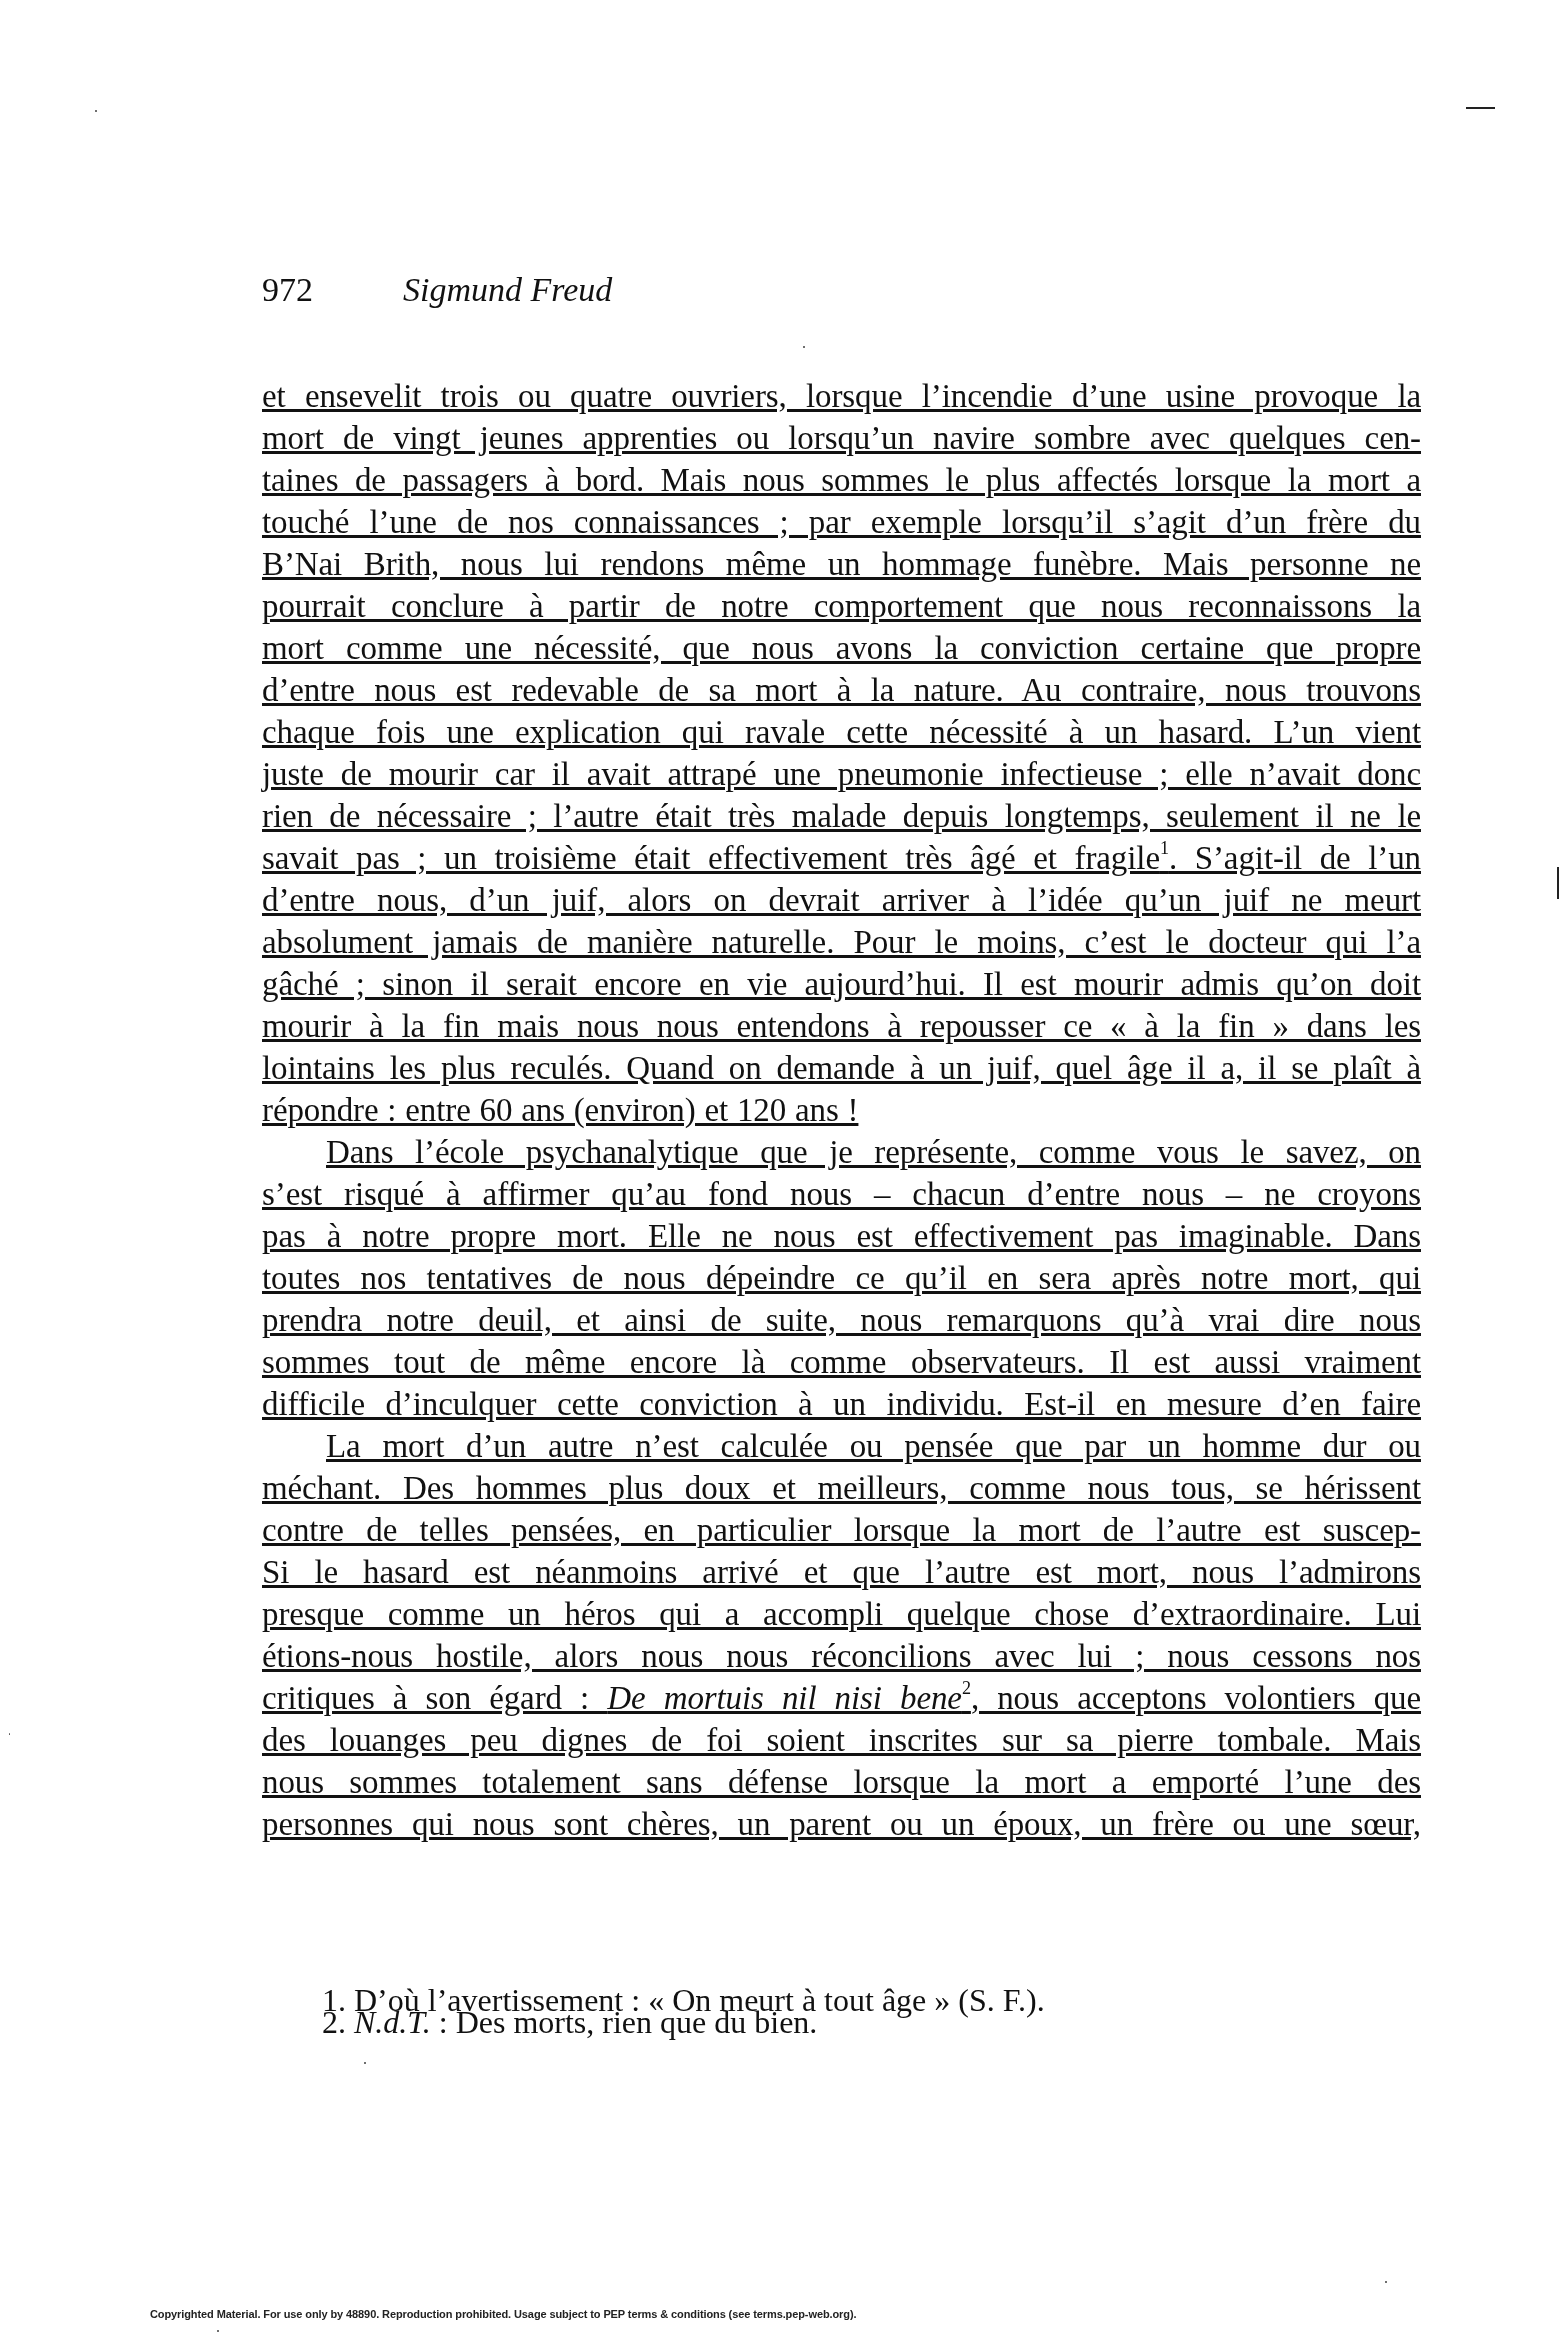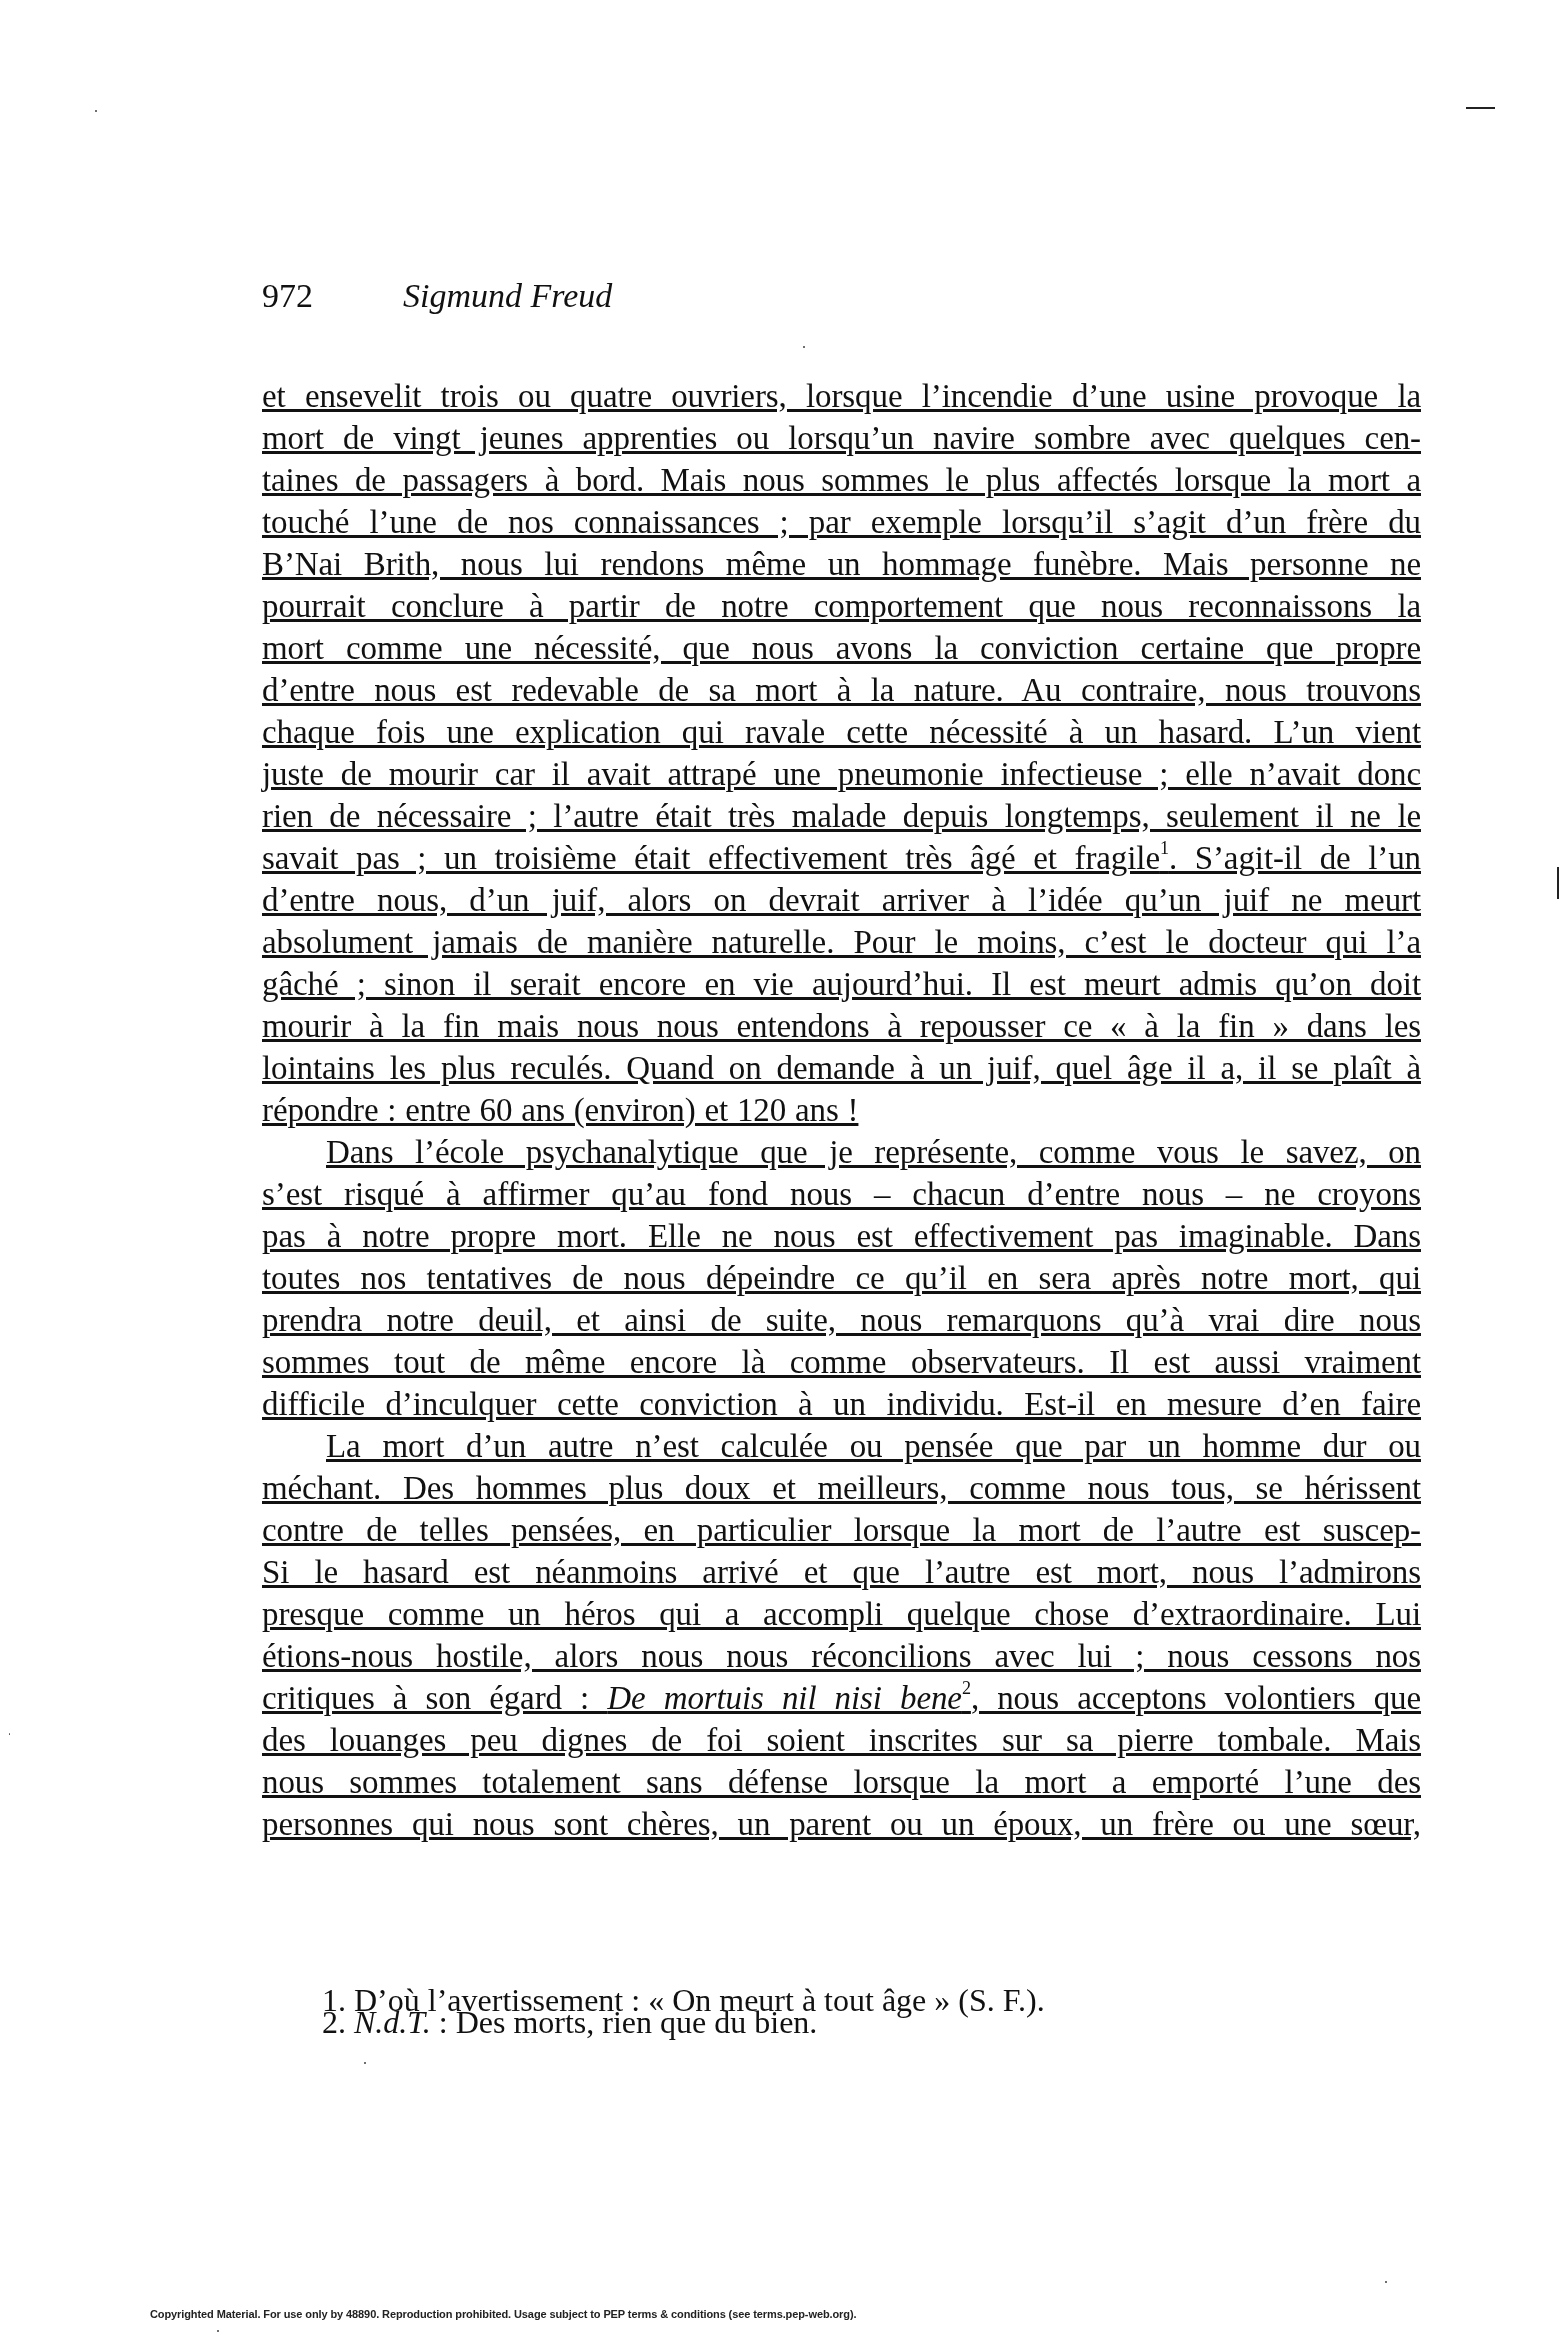--- a/index.html
+++ b/index.html
@@ -2,21 +2,21 @@
 <html style="font-size:11.7px"><head>
 <meta charset="utf-8">
 <style>
   html, body { margin: 0; padding: 0; background: #ffffff; }
   body {
     width: 1561px; height: 2342px; position: relative; overflow: hidden;
     font-family: "Liberation Serif", "DejaVu Serif", serif; color: #111111;
   }
   .mark-top { position: absolute; left: 1466px; top: 107px; width: 29px; height: 1.5px; background: #222; }
   .mark-right { position: absolute; left: 1557px; top: 867px; width: 1.5px; height: 32px; background: #222; }
-  .running-head { position: absolute; left: 262px; top: 271px; font-size: 34px; line-height: 38px; white-space: nowrap; margin-top: 6px; }
+  .running-head { position: absolute; left: 262px; top: 271px; font-size: 34px; line-height: 38px; white-space: nowrap; }
   .running-head .page-num { display: inline-block; width: 141px; }
   .running-head .author { font-style: italic; }
   .body-text {
     position: absolute; left: 262px; top: 375px; width: 1159px;
     font-size: 33px; line-height: 42px; text-align: justify;
     letter-spacing: -0.1px; word-spacing: 0.7px; text-decoration: underline;
   }
   .body-text .line { display: block; text-align: justify; text-align-last: justify; height: 42px; white-space: nowrap; }
   .body-text .line.last { text-align-last: left; }
   sup { font-size: 0.55em; line-height: 0; vertical-align: 0.8em; }
@@ -48,21 +48,21 @@
     <span class="line">B’Nai Brith, nous lui rendons même un hommage funèbre. Mais personne ne</span>
     <span class="line">pourrait conclure à partir de notre comportement que nous reconnaissons la</span>
     <span class="line">mort comme une nécessité, que nous avons la conviction certaine que propre</span>
     <span class="line">d’entre nous est redevable de sa mort à la nature. Au contraire, nous trouvons</span>
     <span class="line">chaque fois une explication qui ravale cette nécessité à un hasard. L’un vient</span>
     <span class="line">juste de mourir car il avait attrapé une pneumonie infectieuse ; elle n’avait donc</span>
     <span class="line">rien de nécessaire ; l’autre était très malade depuis longtemps, seulement il ne le</span>
     <span class="line"><span>savait pas ; un troisième était effectivement très âgé et fragile</span><sup>1</sup><span>. S’agit-il de l’un</span></span>
     <span class="line">d’entre nous, d’un juif, alors on devrait arriver à l’idée qu’un juif ne meurt</span>
     <span class="line">absolument jamais de manière naturelle. Pour le moins, c’est le docteur qui l’a</span>
-    <span class="line">gâché ; sinon il serait encore en vie aujourd’hui. Il est meurt admis qu’on doit</span>
+    <span class="line">gâché ; sinon il serait encore en vie aujourd’hui. Il est mourir admis qu’on doit</span>
     <span class="line">mourir à la fin mais nous nous entendons à repousser ce « à la fin » dans les</span>
     <span class="line">lointains les plus reculés. Quand on demande à un juif, quel âge il a, il se plaît à</span>
     <span class="line last">répondre : entre 60 ans (environ) et 120 ans !</span>
   </div>
   <div>
     <span class="line" style="padding-left:64px">Dans l’école psychanalytique que je représente, comme vous le savez, on</span>
     <span class="line">s’est risqué à affirmer qu’au fond nous – chacun d’entre nous – ne croyons</span>
     <span class="line">pas à notre propre mort. Elle ne nous est effectivement pas imaginable. Dans</span>
     <span class="line">toutes nos tentatives de nous dépeindre ce qu’il en sera après notre mort, qui</span>
     <span class="line">prendra notre deuil, et ainsi de suite, nous remarquons qu’à vrai dire nous</span>

